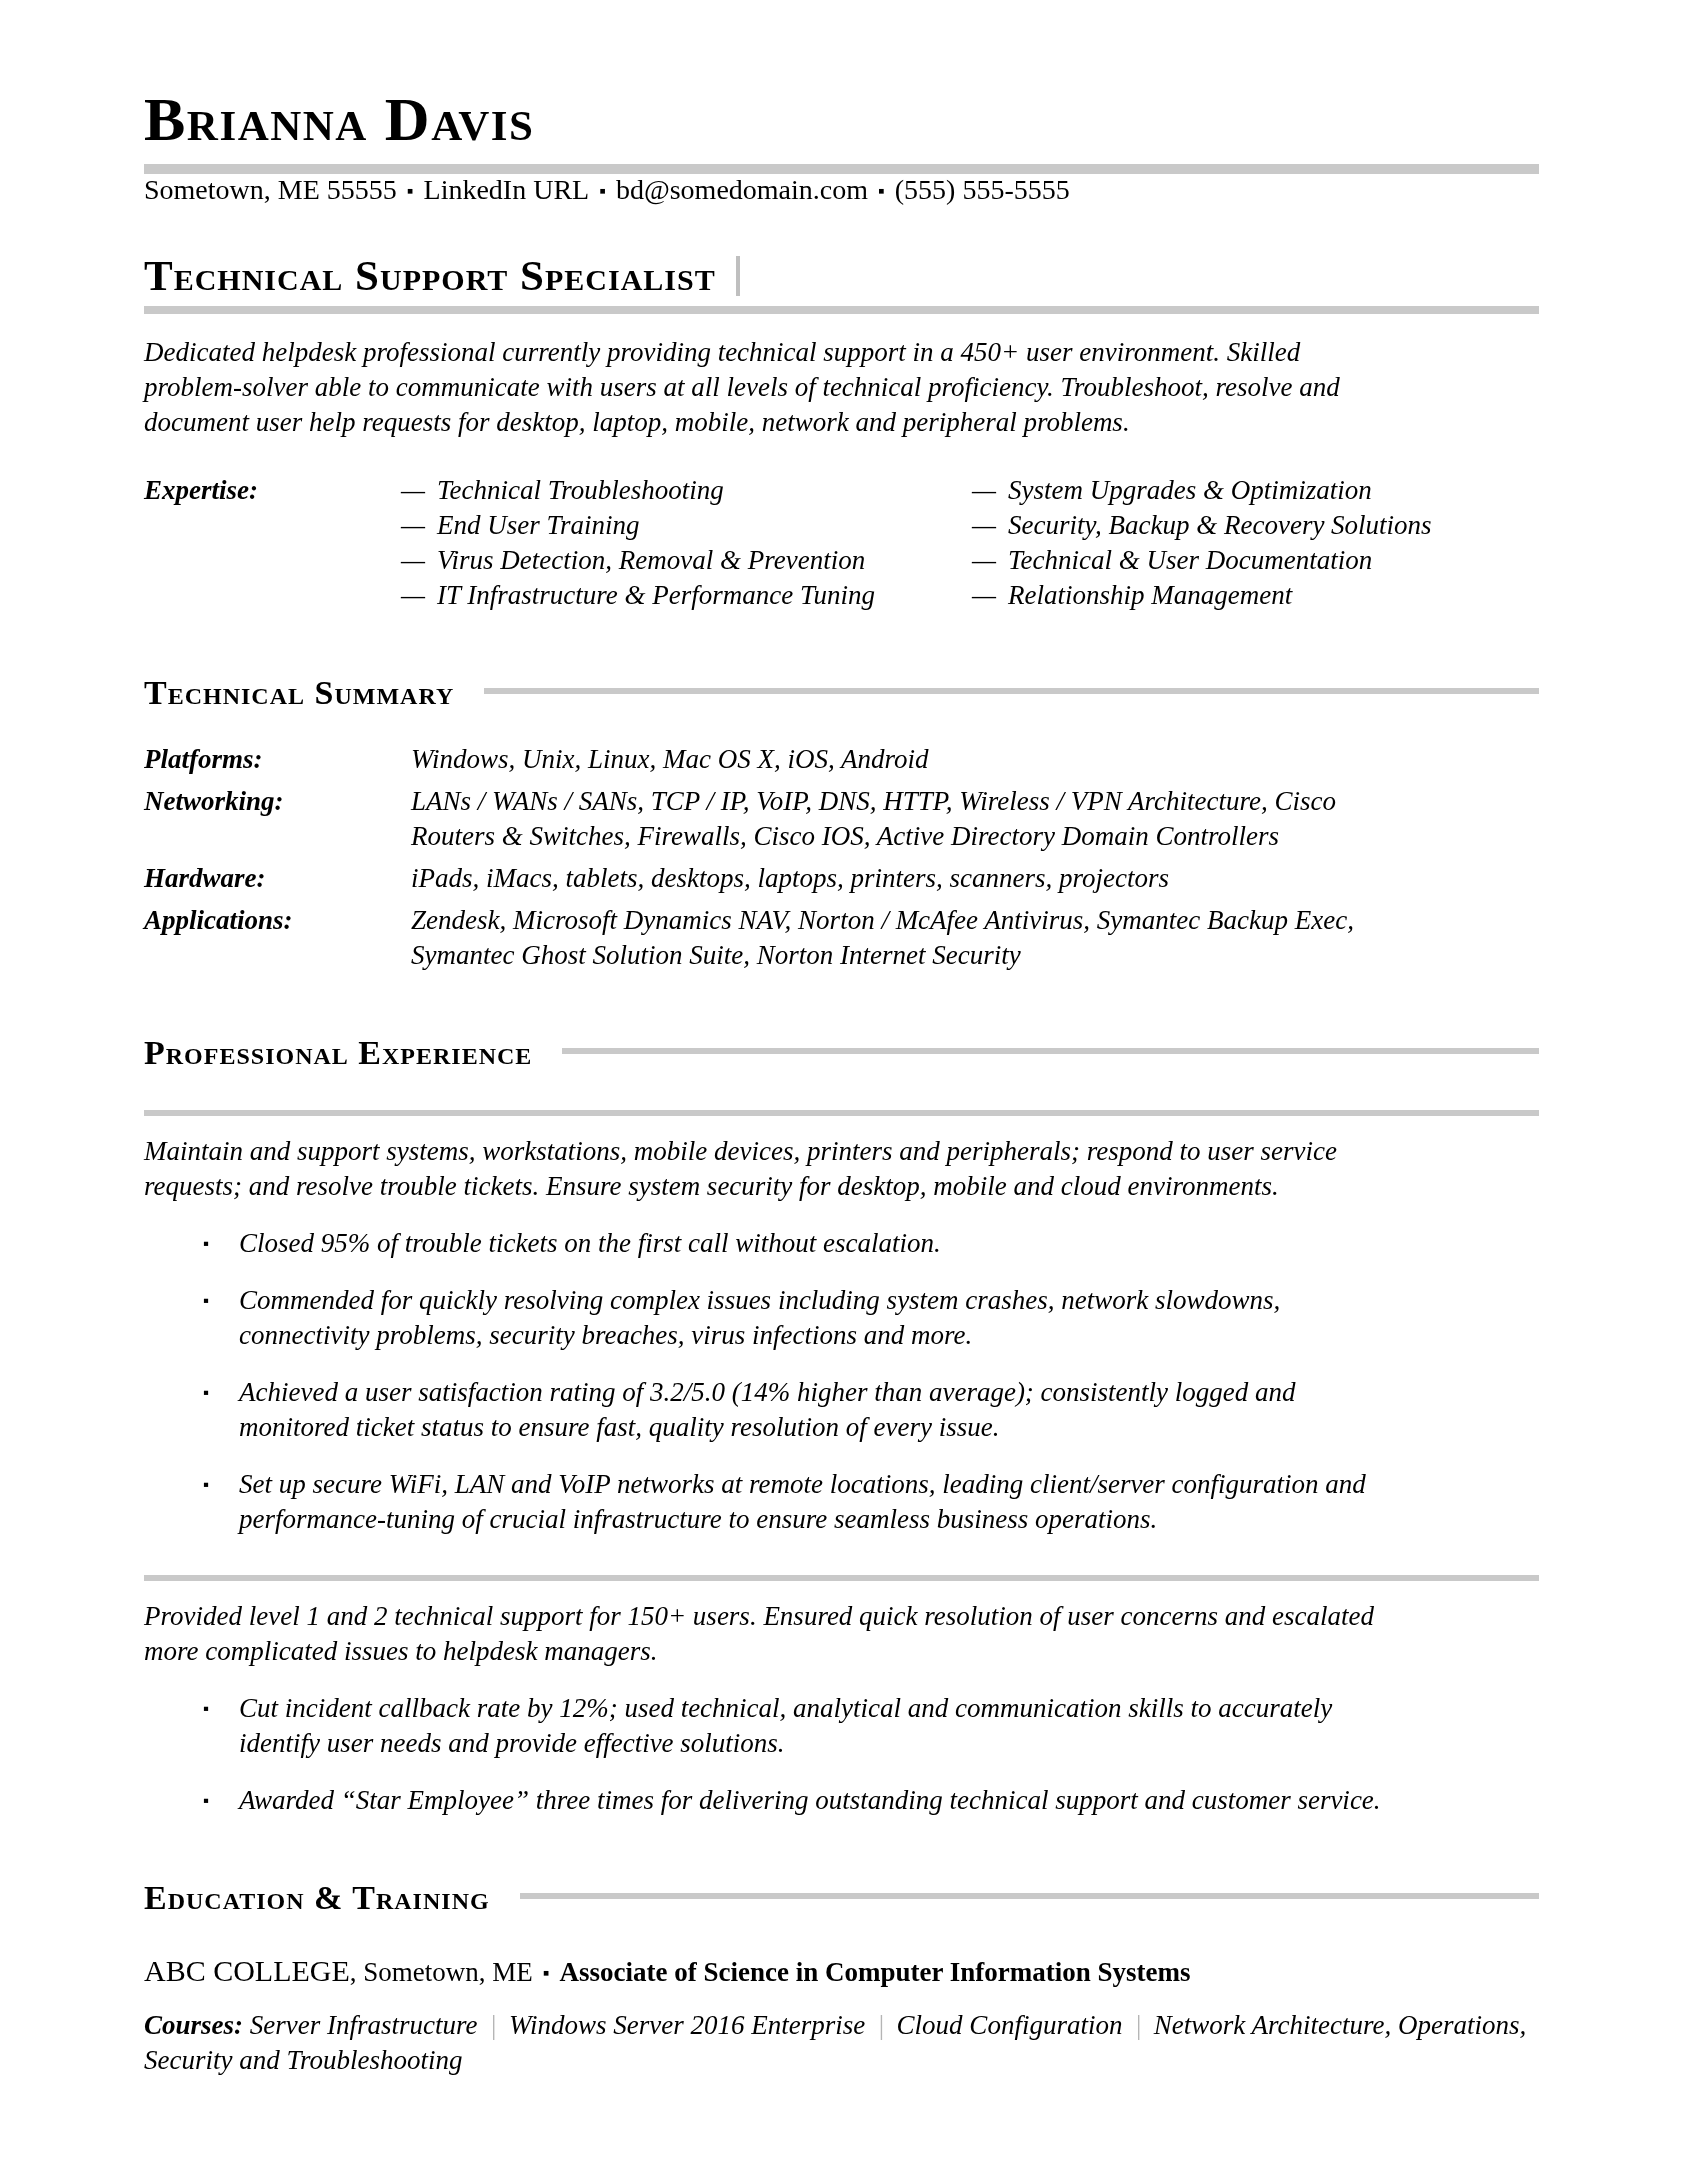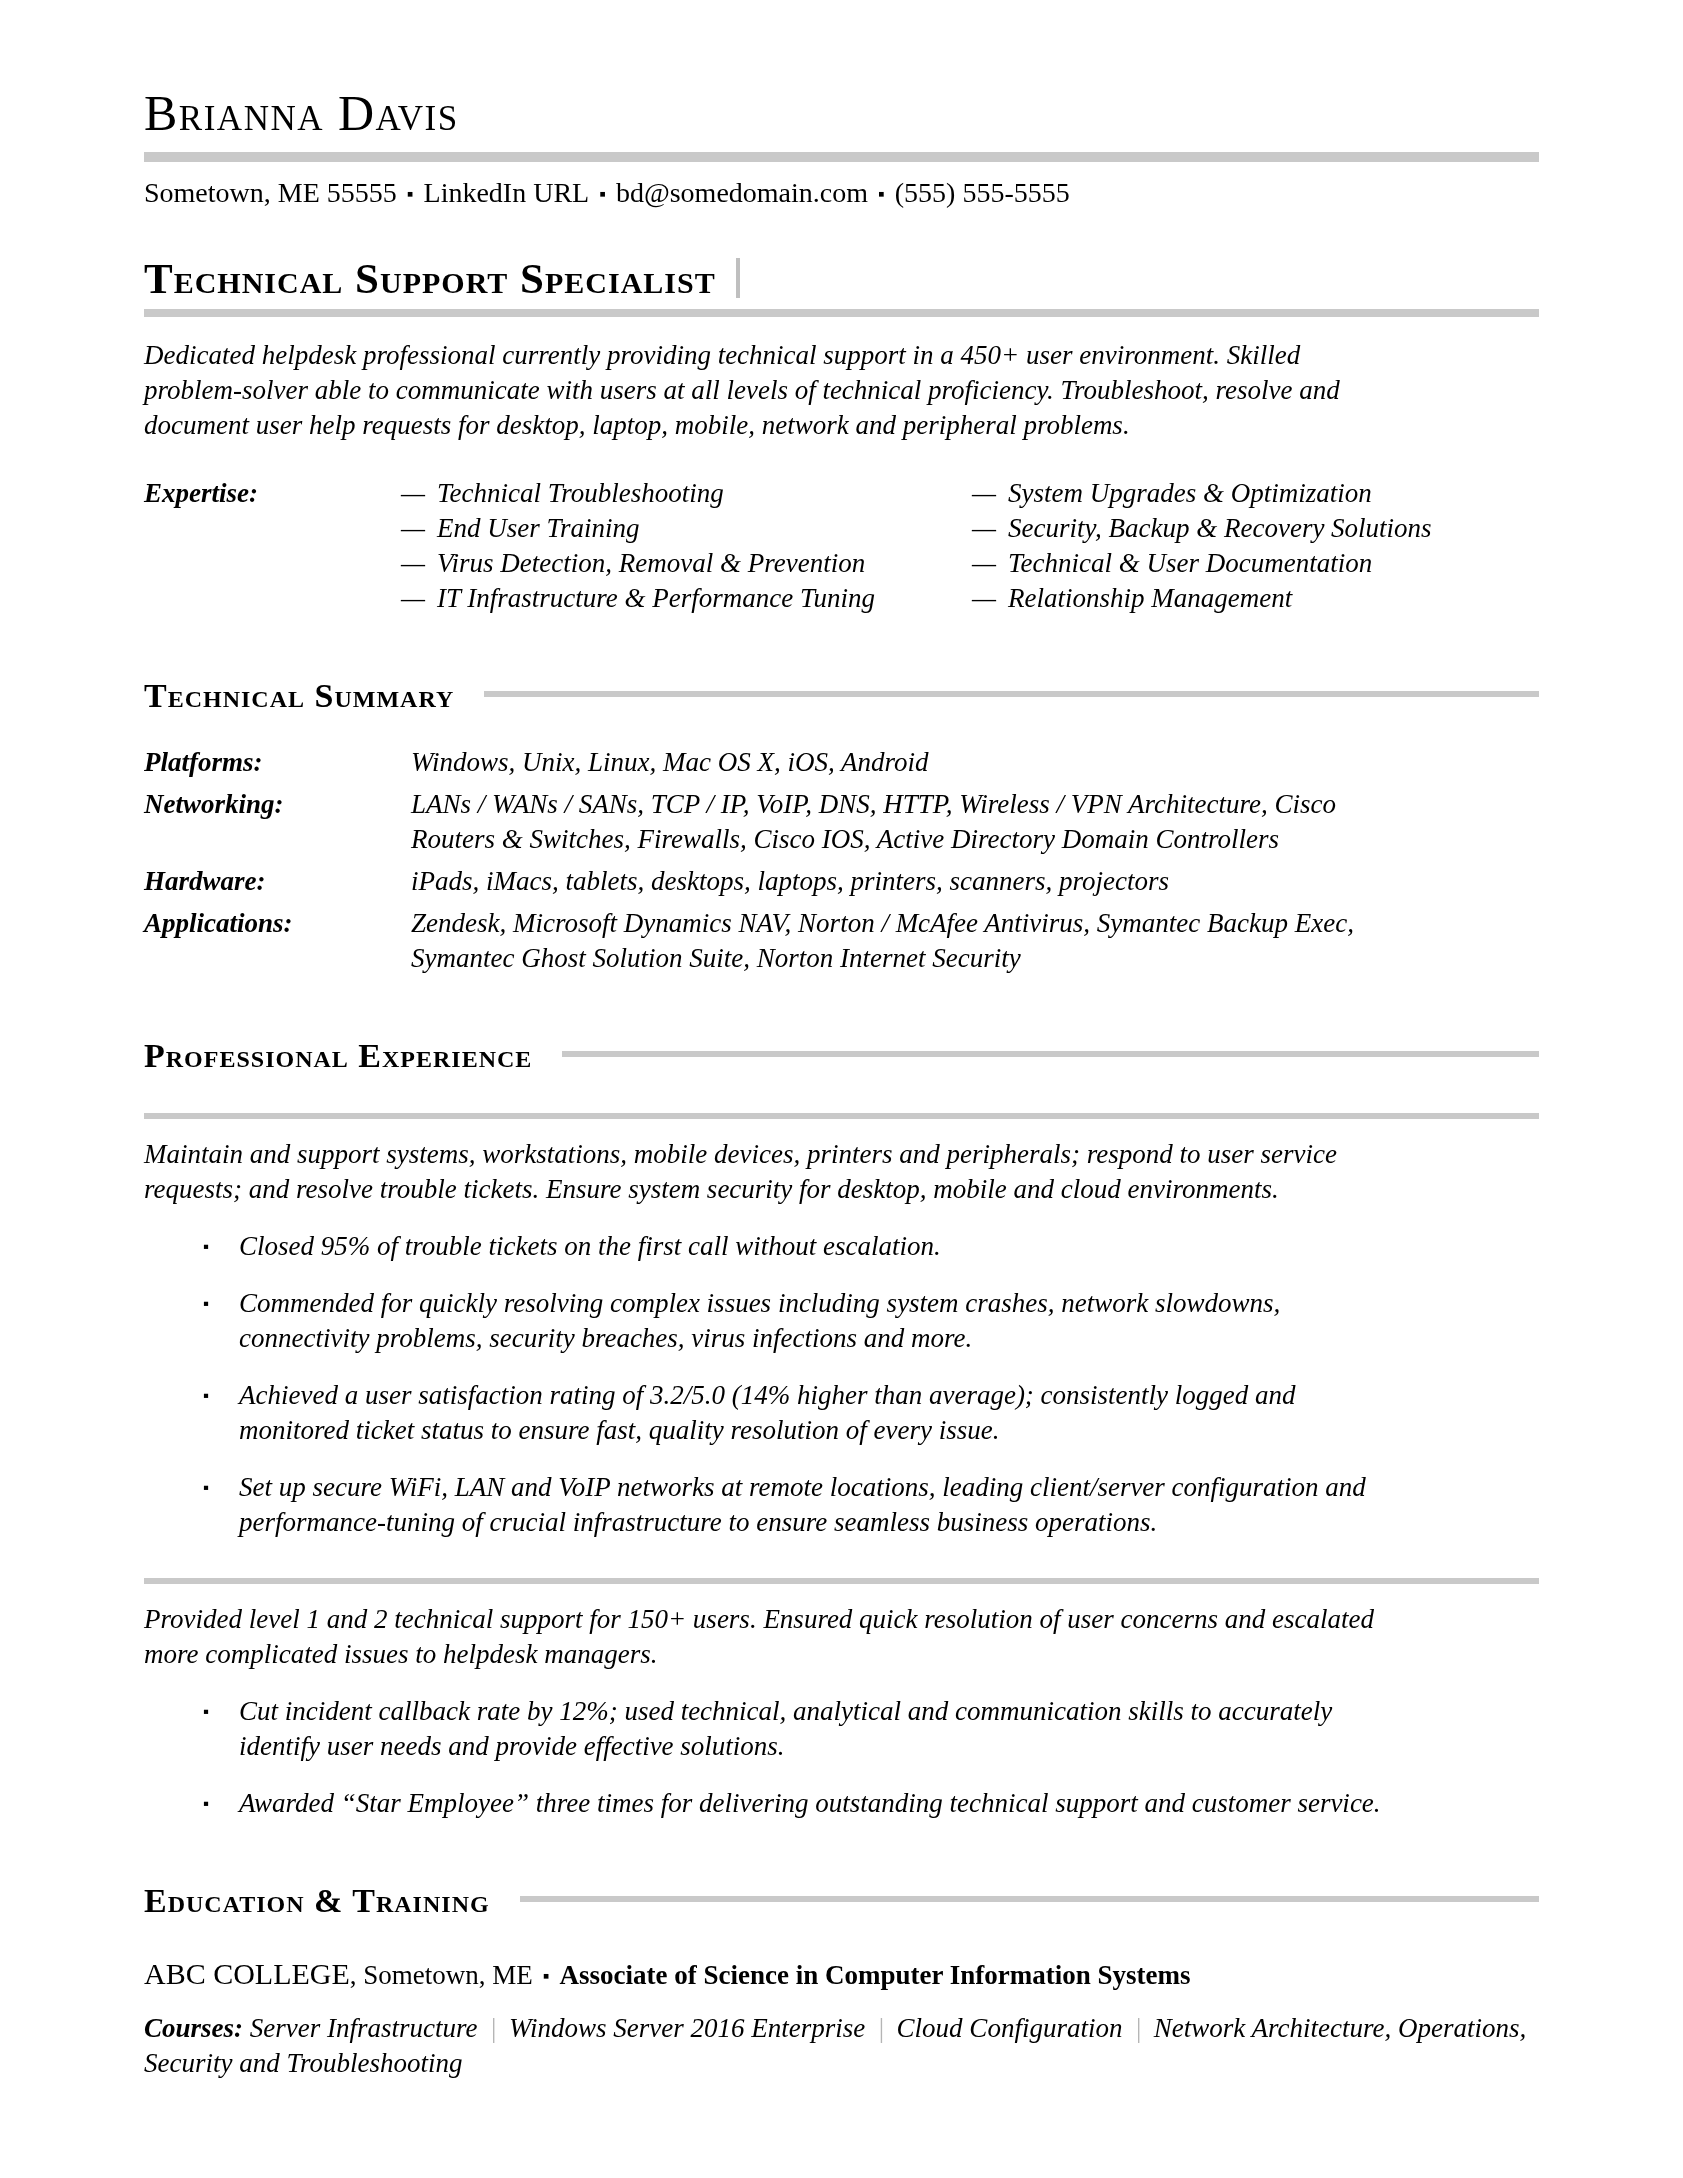--- a/index.html
+++ b/index.html
@@ -8,28 +8,28 @@
     width:1683px; height:2178px;
     font-family:"Liberation Serif","DejaVu Serif",serif;
     color:#000000;
     padding:87px 144px 40px 144px;
     overflow:hidden;
   }
   .page { width:100%; }
 
   
   .name {
-    font-size:50px; font-weight:normal; font-variant:small-caps;
+    font-size:62px; font-weight:bold; font-variant:small-caps;
     letter-spacing:1.5px; line-height:1.05;
   }
   .hr-thick { height:10px; background:#c9c9c9; margin-top:12px; }
   .hr-med   { height:8px;  background:#c9c9c9; }
   .hr-thin  { height:6px;  background:#c9c9c9; }
   .contact {
-    margin-top:15px; font-size:28px; white-space:nowrap;
+    font-size:28px; white-space:nowrap;
   }
   .sep-square { font-size:19px; vertical-align:2px; padding:0 10px; }
 
   
   .headline {
     margin-top:45px; display:flex; align-items:center;
     font-size:43px; font-weight:bold; font-variant:small-caps; letter-spacing:1px;
   }
   .headline-divider {
     width:4px; height:40px; background:#bfbfbf; margin:0 20px; flex:0 0 auto;

